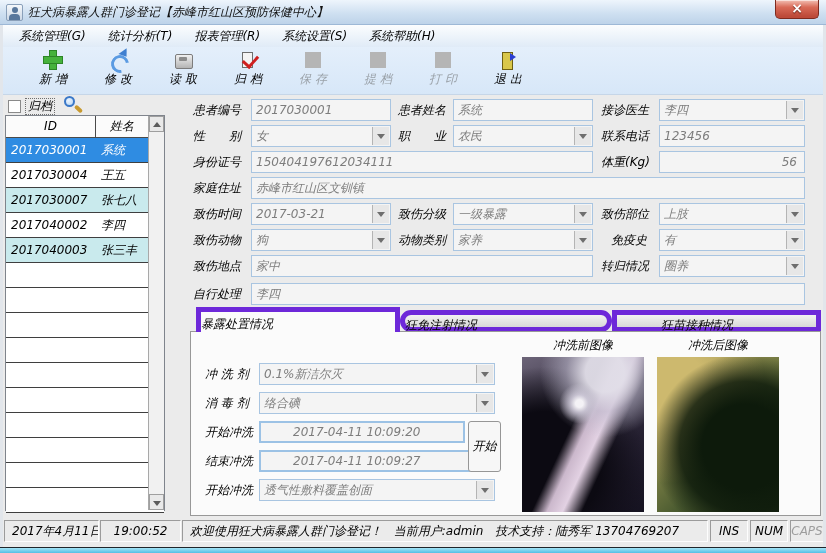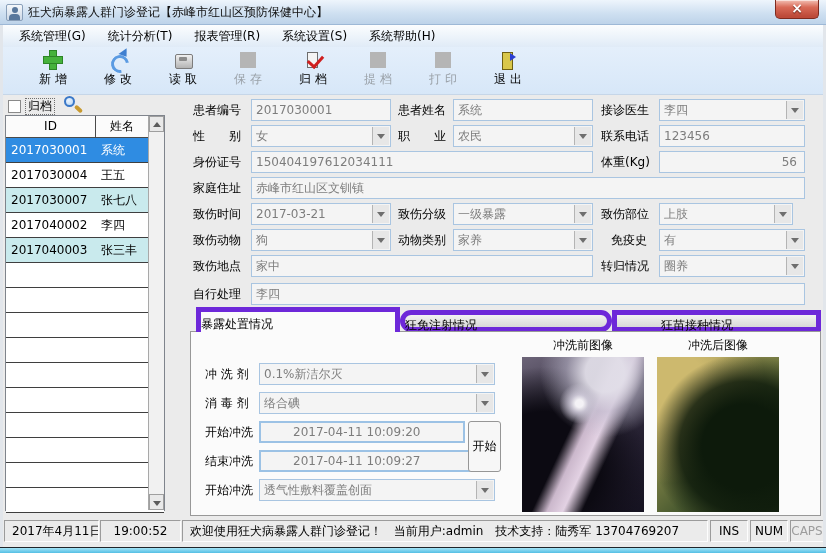--- a/index.html
+++ b/index.html
@@ -1,17 +1,17 @@
 <!DOCTYPE html>
 <html><head>
 <meta charset="utf-8">
 <style>
   * { box-sizing: border-box; margin: 0; padding: 0; }
   body { background:#fff; font-family:"DejaVu Sans","Liberation Sans",sans-serif; }
-  .window { position:relative; width:826px; height:553px; background:#ebebeb; font-size:12px; overflow:hidden; color:#000; }
+  .window { position:relative; width:826px; height:553px; background:#ebebeb; font-size:12px; overflow:hidden; color:#000;font-style:italic; }
 
   
   .titlebar { position:absolute; left:0; top:0; width:826px; height:25px;
     background:linear-gradient(#eef5fc,#cfe0f1 55%,#bdd3e9); border-bottom:1px solid #9db8d6; }
   .app-icon { position:absolute; left:6px; top:4px; width:17px; height:17px;
     background:linear-gradient(#f5f8fb,#ccd8e6); border:1px solid #8aa0ba; border-radius:2px; }
   .app-icon::before { content:""; position:absolute; left:5px; top:2px; width:6px; height:6px; border-radius:50%; background:#58779c; }
   .app-icon::after { content:""; position:absolute; left:2px; top:9px; width:11px; height:6px; border-radius:4px 4px 0 0; background:#58779c; }
   .title-text { position:absolute; left:28px; top:0; height:25px; line-height:24px; color:#111; }
   .close-btn { position:absolute; right:7px; top:0; width:44px; height:19px; cursor:default;
@@ -143,27 +143,27 @@
       <span class="tool-label">新 增</span>
     </div>
     <div class="tool-btn">
       <span class="tool-icon icon-modify"></span>
       <span class="tool-label">修 改</span>
     </div>
     <div class="tool-btn">
       <span class="tool-icon icon-read"></span>
       <span class="tool-label">读 取</span>
     </div>
+    <div class="tool-btn">
+      <span class="tool-icon icon-archive"></span>
+      <span class="tool-label">归 档</span>
+    </div>
     <div class="tool-btn disabled">
       <span class="tool-icon icon-blank"></span>
       <span class="tool-label">保 存</span>
-    </div>
-    <div class="tool-btn">
-      <span class="tool-icon icon-archive"></span>
-      <span class="tool-label">归 档</span>
     </div>
     <div class="tool-btn disabled">
       <span class="tool-icon icon-blank"></span>
       <span class="tool-label">提 档</span>
     </div>
     <div class="tool-btn disabled">
       <span class="tool-icon icon-blank"></span>
       <span class="tool-label">打 印</span>
     </div>
     <div class="tool-btn">
@@ -267,21 +267,21 @@
   <div class="ffield" style="left:251px;top:203px;width:140px">
       <span class="ftext">2017-03-21</span>
       <span class="dd"></span>
     </div>
   <div class="flabel" style="left:398px;top:203px">致伤分级</div>
   <div class="ffield" style="left:453px;top:203px;width:140px">
       <span class="ftext">一级暴露</span>
       <span class="dd"></span>
     </div>
   <div class="flabel" style="left:601px;top:203px">致伤部位</div>
-  <div class="ffield" style="left:659px;top:203px;width:134px">
+  <div class="ffield" style="left:659px;top:203px;width:146px">
       <span class="ftext">上肢</span>
       <span class="dd"></span>
     </div>
 
   <div class="flabel" style="left:193px;top:229px">致伤动物</div>
   <div class="ffield" style="left:251px;top:229px;width:140px">
       <span class="ftext">狗</span>
       <span class="dd"></span>
     </div>
   <div class="flabel" style="left:398px;top:229px">动物类别</div>

